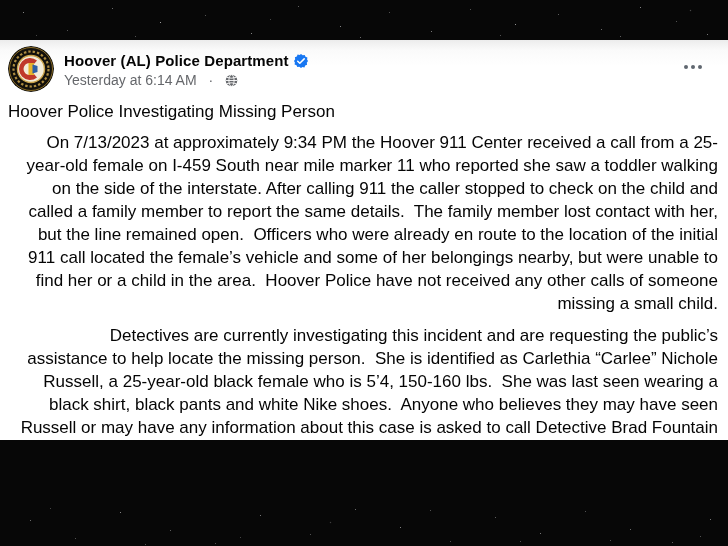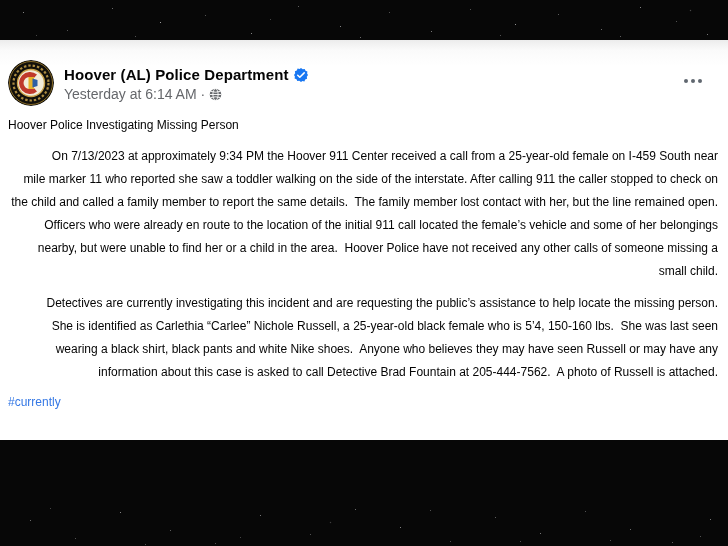--- a/index.html
+++ b/index.html
@@ -35,35 +35,35 @@
       585px 511px 0 0 rgba(255,255,255,.3), 630px 529px 0 0 rgba(255,255,255,.4),
       672px 542px 0 0 rgba(255,255,255,.35), 710px 519px 0 0 rgba(255,255,255,.45),
       50px 508px 0 0 rgba(255,255,255,.25), 145px 544px 0 0 rgba(255,255,255,.3),
       240px 537px 0 0 rgba(255,255,255,.25), 330px 522px 1px 0 rgba(255,255,255,.35),
       430px 510px 0 0 rgba(255,255,255,.3), 520px 541px 0 0 rgba(255,255,255,.3),
       610px 540px 0 0 rgba(255,255,255,.3), 700px 536px 0 0 rgba(255,255,255,.3);
   }
   .card {
     position: absolute; left: 0; top: 40px; width: 728px; height: 400px;
     background: linear-gradient(180deg, #ececec 0px, #fafafa 10px, #ffffff 26px, #ffffff 446px, #f0f0f0 464px);
-    padding: 19px 10px 0 8px;
+    padding: 5px 10px 0 8px;
     overflow: hidden;
   }
   .header { display: flex; align-items: center; position: relative; height: 48px; }
   .avatar { width: 46px; height: 46px; border-radius: 50%; flex: 0 0 46px; cursor: pointer; }
   .header-text { margin-left: 10px; padding-top: 1px; }
   .name-row { display: flex; align-items: center; gap: 5px; }
   .author-name { font-size: 15px; font-weight: 700; color: #050505; letter-spacing: .1px; cursor: pointer; }
   .verified { display: inline-flex; margin-top: 1px; }
-  .timestamp-row { display: flex; align-items: center; gap: 4px; margin-top: 3px; }
+  .timestamp-row { display: flex; align-items: center; gap: 12px; margin-top: 3px; }
   .timestamp { font-size: 14px; color: #65676B; cursor: pointer; }
   .ts-sep { font-size: 14px; color: #65676B; }
   .menu-btn { position: absolute; right: 12px; top: 16px; display: flex; gap: 3px; cursor: pointer; padding: 4px; }
   .menu-btn i { width: 4px; height: 4px; border-radius: 50%; background: #606770; }
-  .body-text { margin-top: 7px; font-size: 12px; line-height: 23px; color: #050505; }
+  .body-text { margin-top: 7px; font-size: 17px; line-height: 23px; color: #050505; }
   .post-title { white-space: pre-wrap; }
   .para { white-space: pre-wrap; text-indent: 27px; margin-top: 8px; text-align: right; }
   .para + .para { margin-top: 9px; }
   .hashtag { display: inline-block; margin-top: 7px; color: #3578E5; text-decoration: none; cursor: pointer; }
   .end-line { margin-top: 1px; white-space: pre-wrap; }
 </style>
 </head>
 <body>
 
 <div class="speck-layer"></div>

